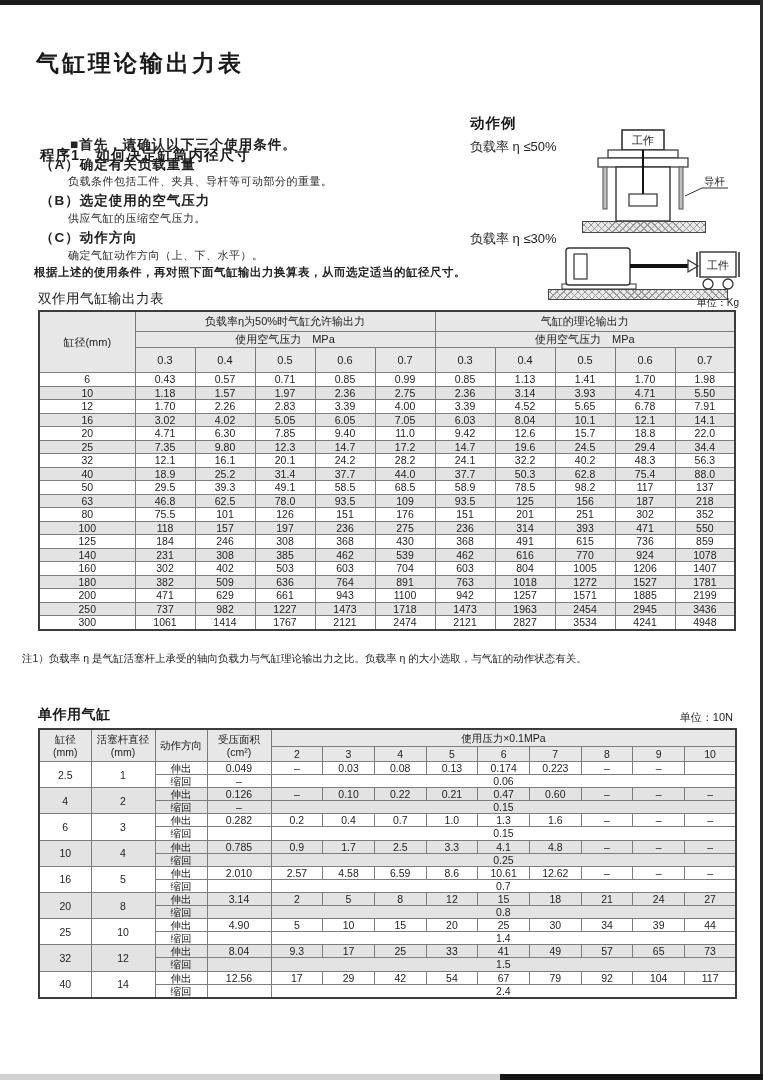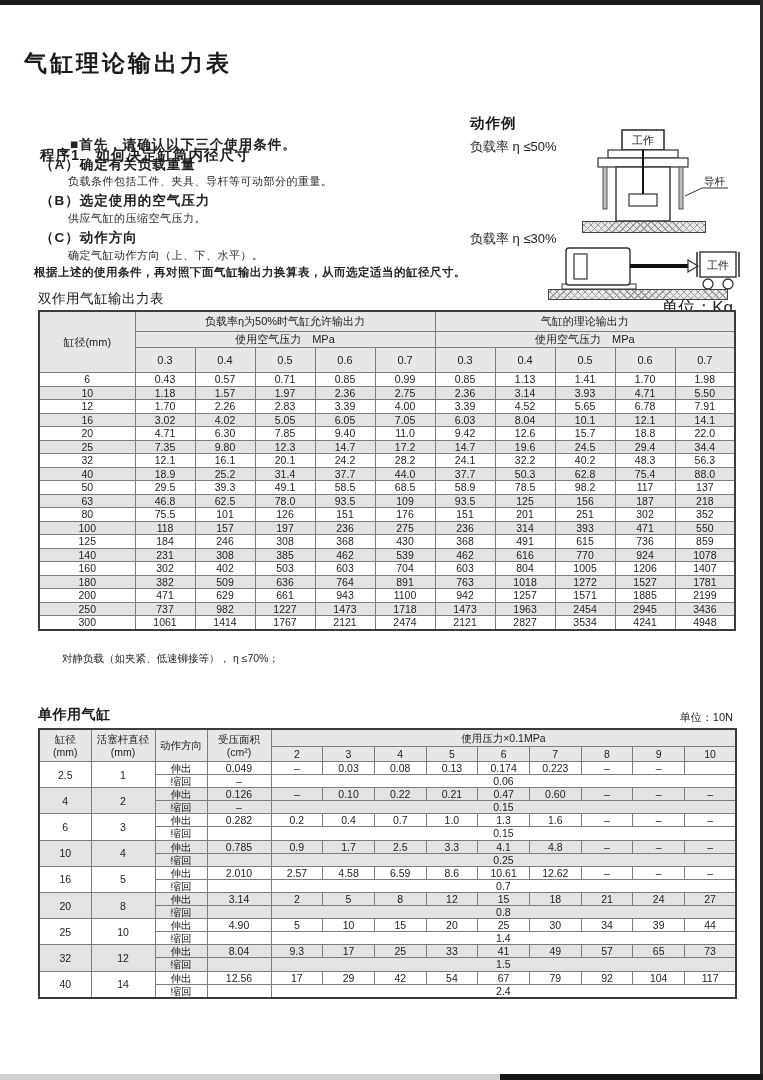--- a/index.html
+++ b/index.html
@@ -8,21 +8,21 @@
     font-family:"Liberation Sans","DejaVu Sans",sans-serif;color:#222;
     overflow:hidden;
   }
   .abs{position:absolute;}
   
   .top-bar{left:0;top:0;width:763px;height:5px;background:#1b1b1b;}
   .right-edge{right:0;top:0;width:3px;height:1080px;background:#2b2b2b;}
   .bottom-strip{left:0;bottom:0;width:763px;height:6px;background:#d2d2d2;}
   .bottom-strip-dark{left:500px;bottom:0;width:263px;height:6px;background:#161616;}
 
-  .page-title{left:24px;top:48px;font-size:23px;font-weight:bold;letter-spacing:3px;color:#1a1a1a;}
+  .page-title{left:36px;top:48px;font-size:23px;font-weight:bold;letter-spacing:3px;color:#1a1a1a;}
 
   
   .proc-heading{left:40px;top:114px;font-size:14.5px;font-weight:bold;color:#1a1a1a;letter-spacing:1px;margin-top:32px;}
   .proc-intro{left:40px;top:136px;font-size:13.5px;font-weight:bold;color:#222;letter-spacing:1px;margin-left:30px;}
   .itemA{left:40px;top:156px;}
   .itemA-d{left:68px;top:174px;}
   .itemB{left:40px;top:192px;}
   .itemB-d{left:68px;top:211px;}
   .itemC{left:40px;top:229px;}
   .itemC-d{left:68px;top:248px;}
@@ -39,21 +39,21 @@
   .hatch{
     background:
       repeating-linear-gradient(45deg,#9a9a9a 0 1px,transparent 1px 5px),
       repeating-linear-gradient(-45deg,#9a9a9a 0 1px,transparent 1px 5px),
       #e9e9e9;
     border:1px solid #444;
   }
 
   
   .t1-title{left:38px;top:290px;font-size:13.5px;font-weight:normal;color:#1a1a1a;letter-spacing:.5px;}
-  .t1-unit{right:30px;top:296px;font-size:17px;color:#222;}
+  .t1-unit{right:24px;top:296px;font-size:10px;color:#222;}
   .t2-title{left:38px;top:706px;font-size:14px;font-weight:bold;color:#1a1a1a;letter-spacing:.5px;}
   .t2-unit{right:30px;top:710px;font-size:11px;color:#222;}
 
   
   table{border-collapse:collapse;table-layout:fixed;}
   .dtable{left:38px;top:310px;width:698px;}
   .stable{left:38px;top:728px;width:698px;}
   td,th{border:1px solid #7d7d7d;text-align:center;vertical-align:middle;
        font-size:10.5px;font-weight:normal;color:#1d1d1d;padding:0;line-height:1.15;
        overflow:hidden;white-space:pre-line;}
@@ -416,21 +416,21 @@
         <td>2121</td>
         <td>2827</td>
         <td>3534</td>
         <td>4241</td>
         <td>4948</td>
       </tr>
     </tbody>
 </table>
 
 <div class="abs" style="left:22px;top:652px;width:720px;font-size:10.5px;color:#242424;line-height:1.32;">
-  <div style="padding-left:40px;">对静负载（如夹紧、低速铆接等）， η ≤70%；</div>
+  <div>注1）负载率 η 是气缸活塞杆上承受的轴向负载力与气缸理论输出力之比。负载率 η 的大小选取，与气缸的动作状态有关。</div>
 </div>
 
 <div class="abs t2-title">单作用气缸</div>
 <div class="abs t2-unit">单位：10N</div>
 
 <table class="abs stable">
   <colgroup>
     <col style="width:52px">
     <col style="width:64px">
     <col style="width:52px">

